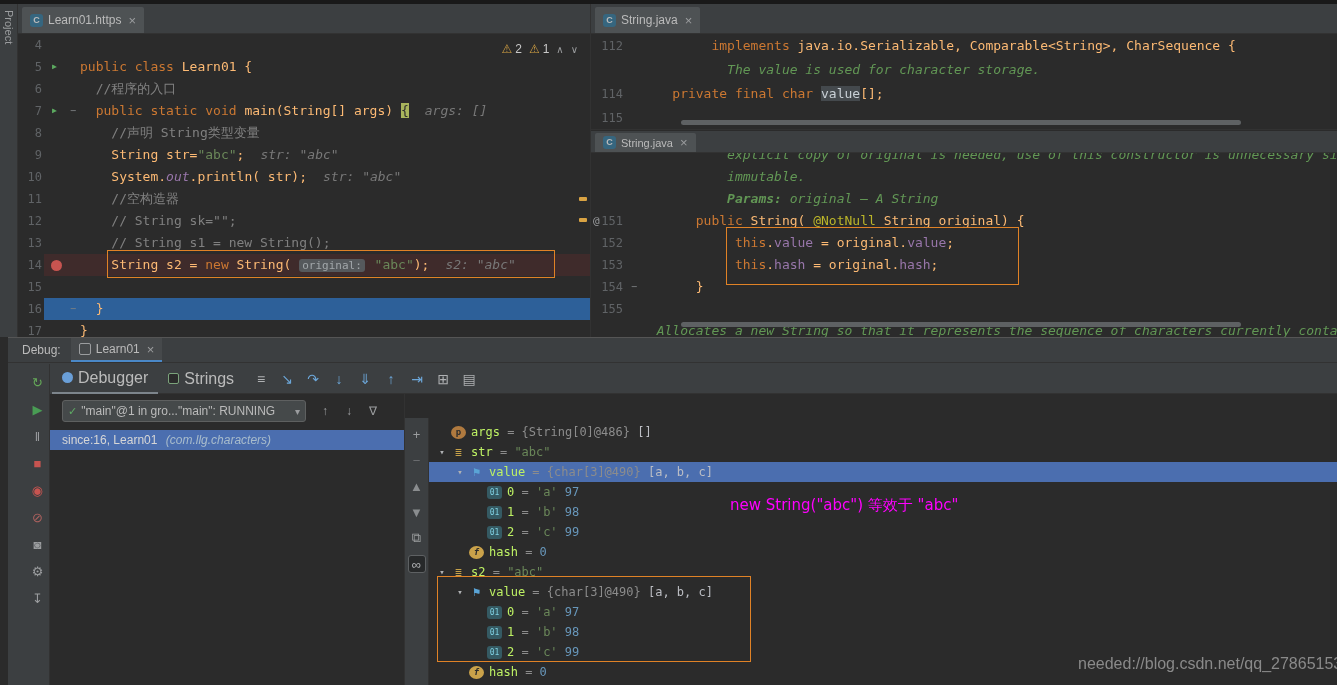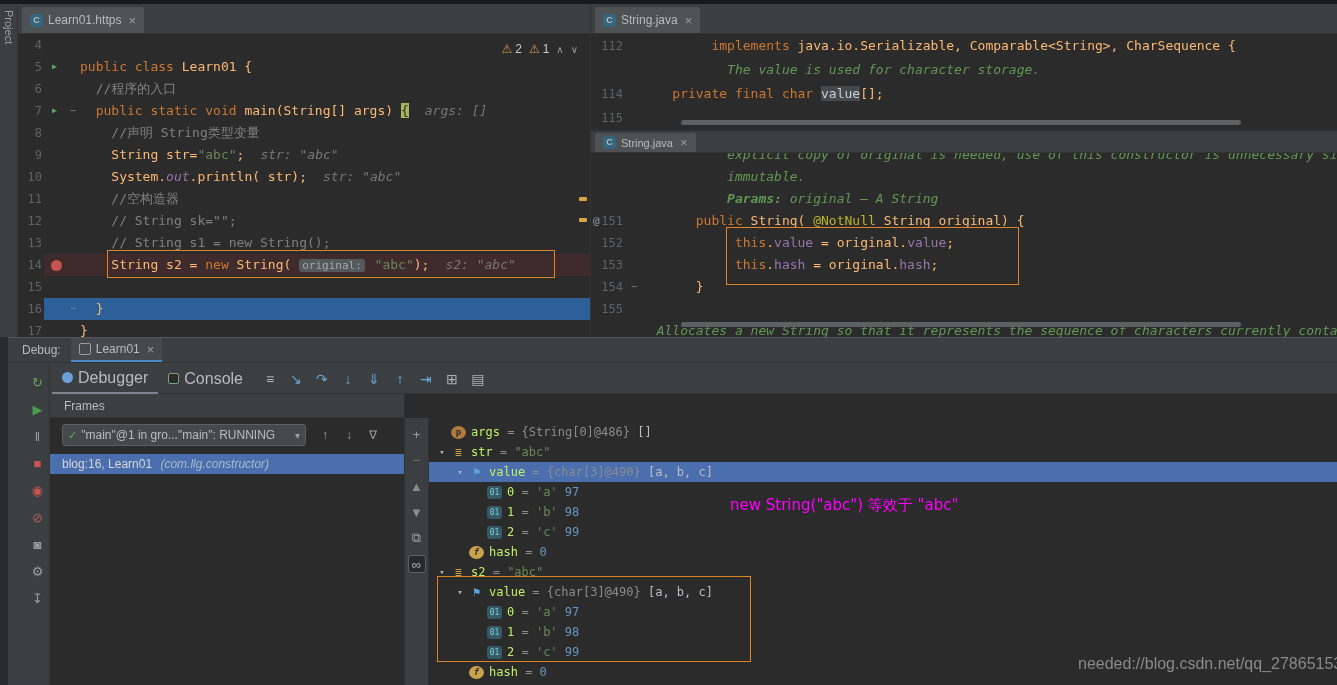--- a/index.html
+++ b/index.html
@@ -195,52 +195,51 @@
         <span class="dicon" style="color: rgb(155, 157, 159);">↧</span>
       </div>
 
     <div class="dtoolbar">
       <div class="vtab sel">
         <span class="dbg-icon"></span>
         <span>Debugger</span>
       </div>
       <div class="vtab">
         <span class="con-icon"></span>
-        <span>Console</span>
+        <span>Strings</span>
       </div>
       <div class="icon-row" id="dtb-icons">
           <span class="ticon" style="color: rgb(175, 177, 179);">≡</span>
           <span class="ticon" style="color: rgb(108, 166, 216);">↘</span>
           <span class="ticon" style="color: rgb(108, 166, 216);">↷</span>
           <span class="ticon" style="color: rgb(108, 166, 216);">↓</span>
           <span class="ticon" style="color: rgb(108, 166, 216);">⇓</span>
           <span class="ticon" style="color: rgb(108, 166, 216);">↑</span>
           <span class="ticon" style="color: rgb(108, 166, 216);">⇥</span>
           <span class="ticon" style="color: rgb(175, 177, 179);">⊞</span>
           <span class="ticon" style="color: rgb(175, 177, 179);">▤</span>
         </div>
     </div>
 
     <div class="dcontent">
       <div class="frames">
-        <div class="phead">Frames</div>
         <div class="thread-row">
           <div class="combo">
             <span class="check">✓</span>
             <span class="combo-text">"main"@1 in gro..."main": RUNNING</span>
             <span class="combo-arrow">▾</span>
           </div>
           <span id="frames-icons" style="display:flex;gap:6px">
               <span class="ficon2" style="color: rgb(155, 157, 159);">↑</span>
               <span class="ficon2" style="color: rgb(155, 157, 159);">↓</span>
               <span class="ficon2" style="color: rgb(155, 157, 159);">∇</span>
             </span>
         </div>
         <div class="frame-row sel">
-          <span>blog:16, Learn01 </span><span class="floc">(com.llg.constructor)</span>
+          <span>since:16, Learn01 </span><span class="floc">(com.llg.characters)</span>
         </div>
       </div>
 
       <div class="vars">
         <div class="varstrip" id="var-strip">
             <span class="vicon-btn" style="color: rgb(155, 157, 159);">+</span>
             <span class="vicon-btn" style="color: rgb(110, 112, 114);">−</span>
             <span class="vicon-btn" style="color: rgb(138, 141, 143);">▲</span>
             <span class="vicon-btn" style="color: rgb(138, 141, 143);">▼</span>
             <span class="vicon-btn" style="color: rgb(155, 157, 159);">⧉</span>

